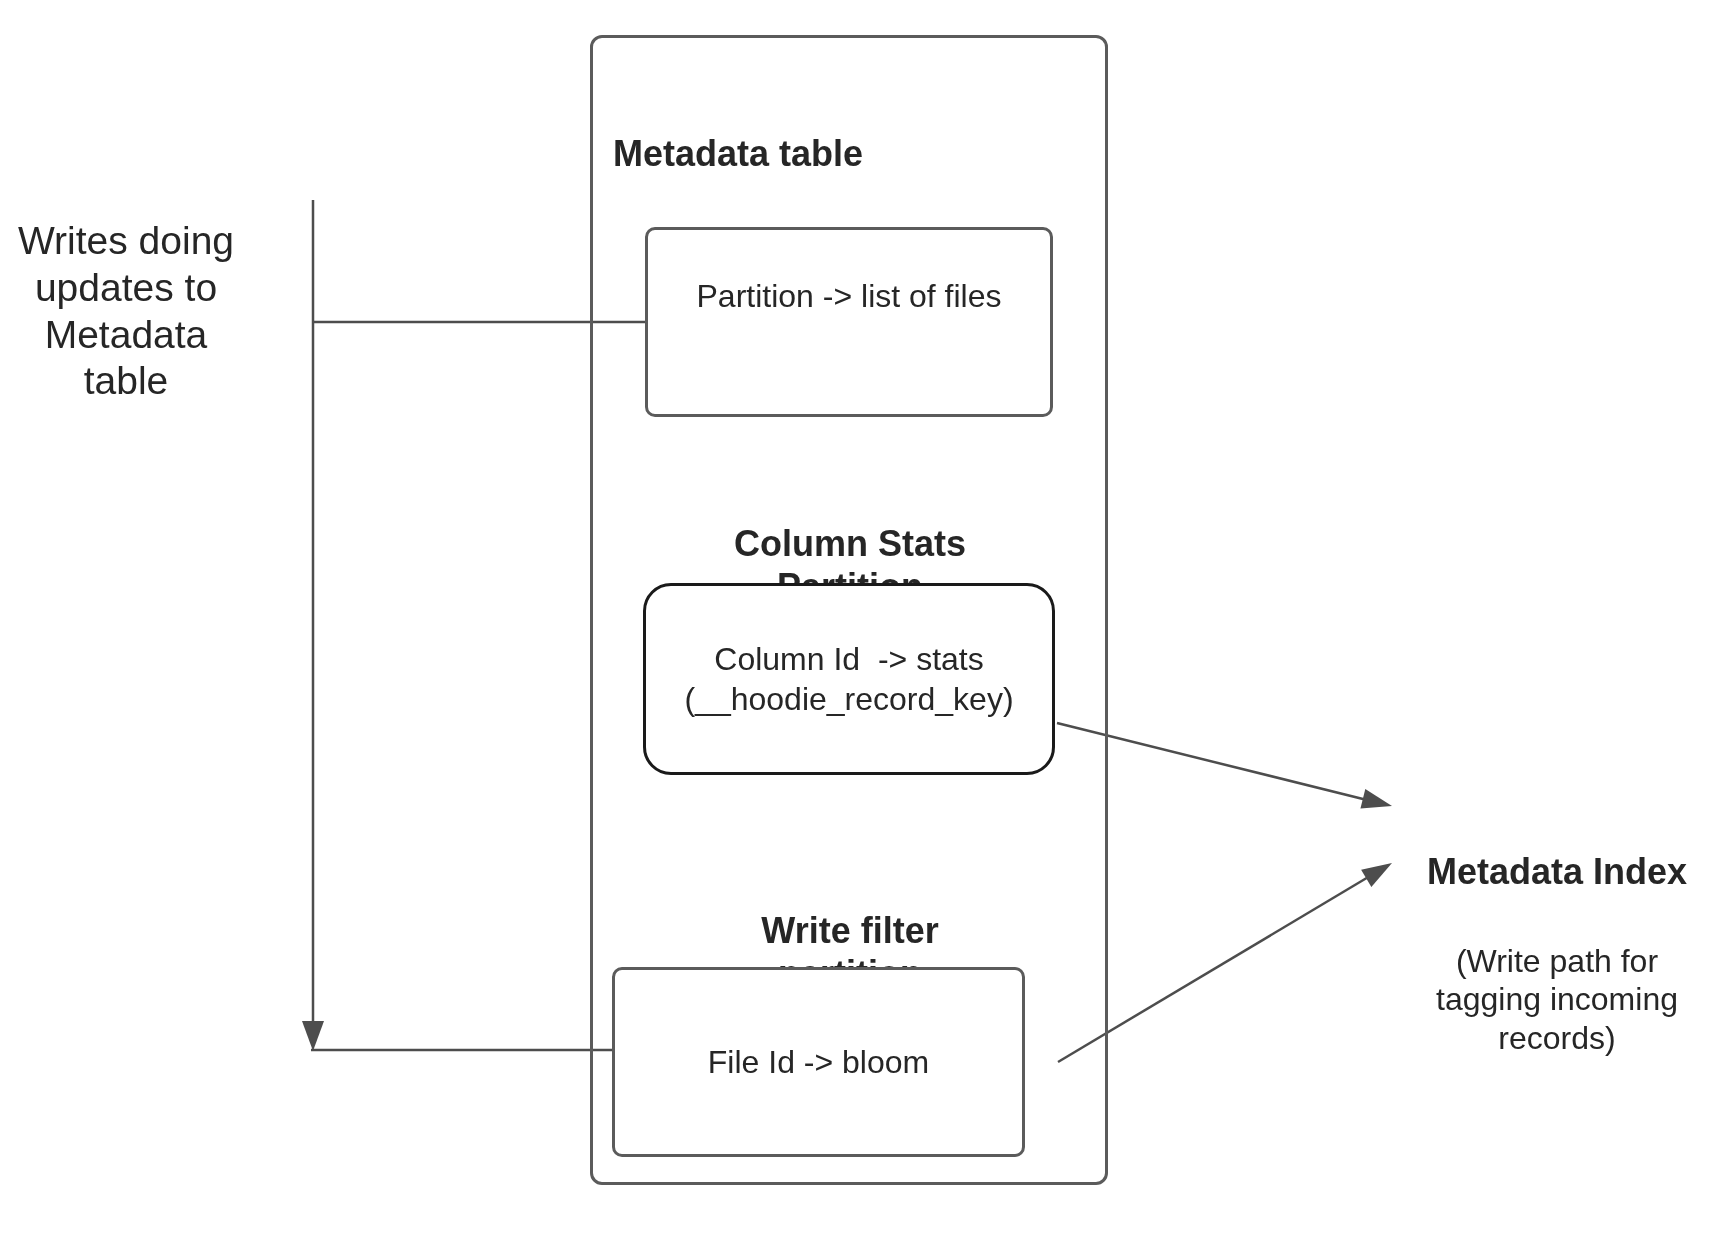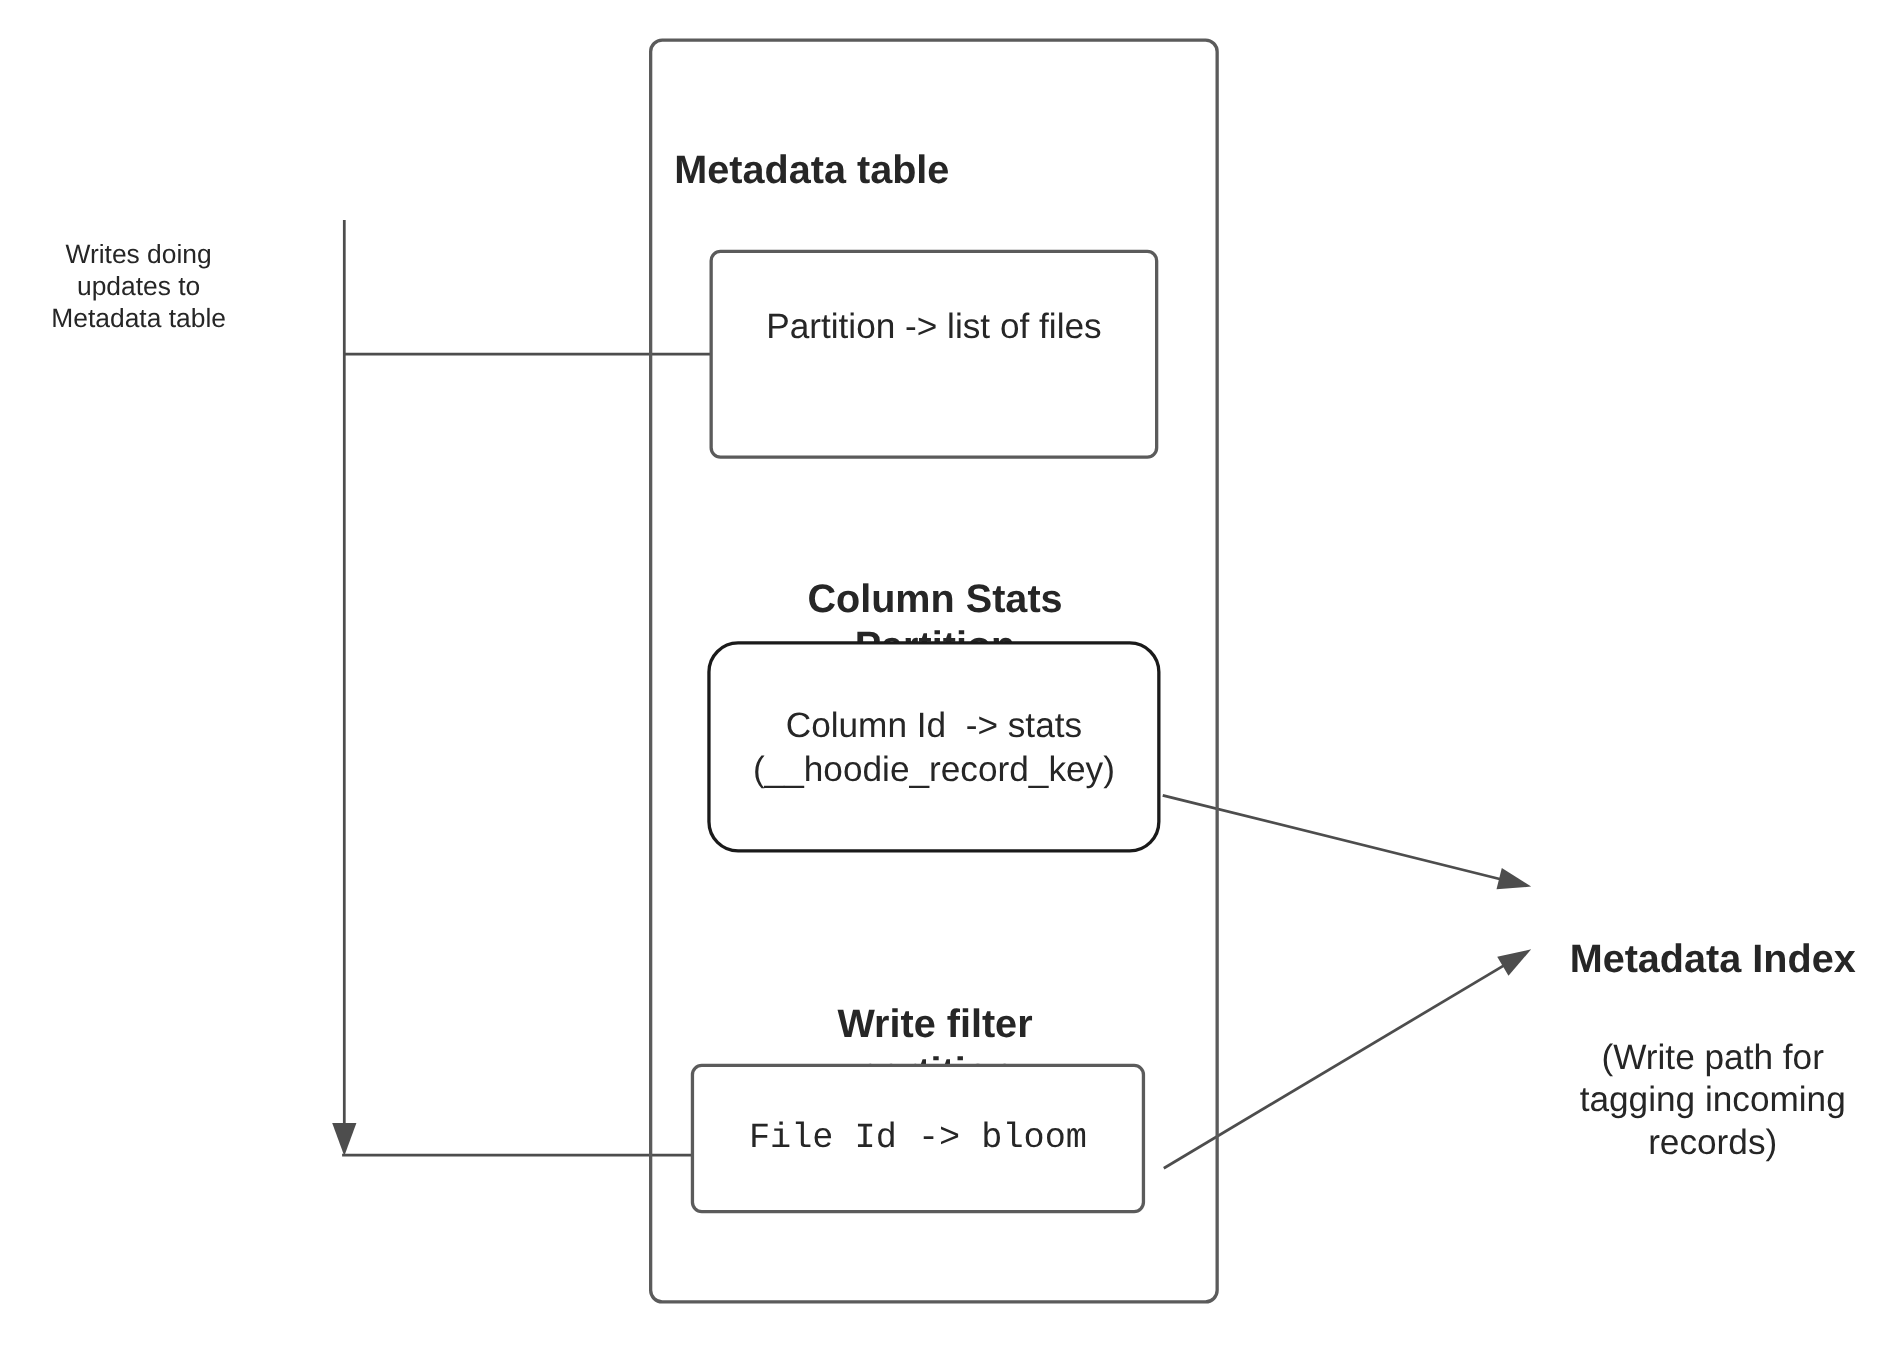--- a/index.html
+++ b/index.html
@@ -25,21 +25,21 @@
     left: 0; top: 0;
     width: 1718px; height: 1244px;
   }
   .conn { stroke: var(--connector); stroke-width: 2.5; fill: none; }
   .arrowhead { fill: var(--connector); stroke: none; }
 
   .txt { position: absolute; white-space: pre-wrap; margin-top: 48px; }
 
   .writes-label {
     left: 15px; top: 170px; width: 222px;
-    font-size: 24px; line-height: 1.2; text-align: center;
+    font-size: 39px; line-height: 1.2; text-align: center;
   }
 
   .outer-box {
     position: absolute;
     left: 590px; top: 35px; width: 518px; height: 1150px;
     border: 3px solid var(--box-border);
     border-radius: 12px;
     background: transparent;
   }
   .outer-title {
@@ -68,21 +68,21 @@
   .files-box {
     left: 645px; top: 227px; width: 408px; height: 190px;
     align-items: flex-start; padding-top: 46px;
   }
   .colstats-box {
     left: 643px; top: 583px; width: 412px; height: 192px;
     border-color: var(--highlight-border);
     border-radius: 28px;
   }
   .bloom-box {
-    left: 628px; top: 967px; width: 413px; height: 136px; font-family: Liberation Mono, monospace;
+    left: 612px; top: 967px; width: 413px; height: 190px;
   }
 
   .index-title {
     left: 1397px; top: 802px; width: 320px;
     font-size: 36px; font-weight: bold; text-align: center; line-height: 1.2;
   }
   .index-note {
     left: 1407px; top: 894px; width: 300px;
     font-size: 32px; text-align: center; line-height: 1.2;
   }

